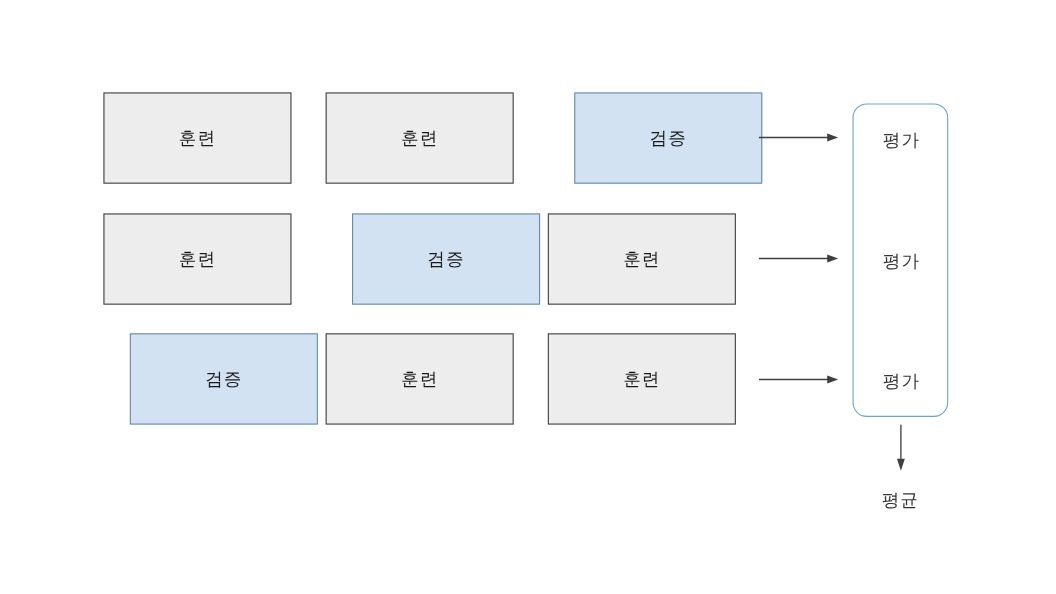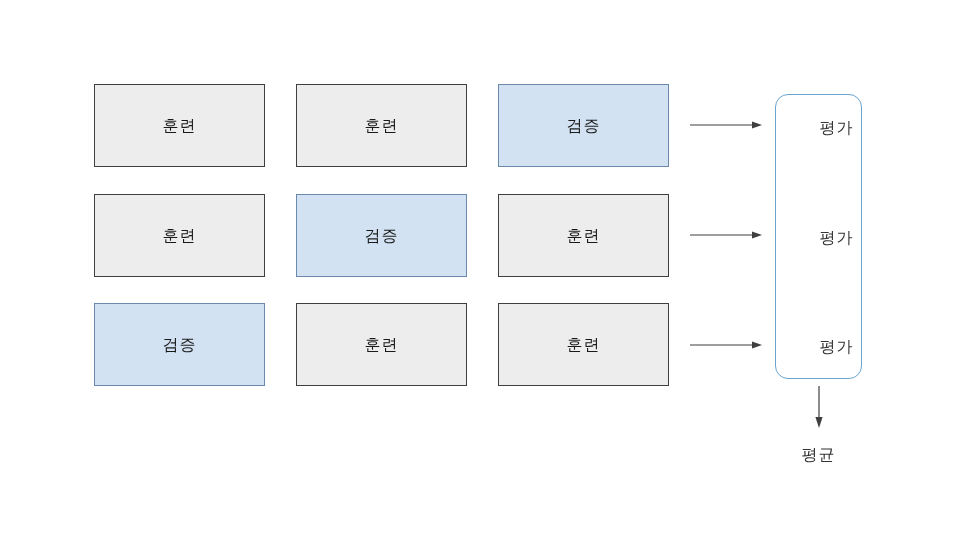--- a/index.html
+++ b/index.html
@@ -32,37 +32,38 @@
   }
   .cell.train {
     background: #ededed;
     border: 1px solid #3f3f3f;
     color: #1a1a1a;
   }
   .cell.valid {
     background: #d2e2f2;
     border: 1px solid #6b89a8;
     color: #1a1a1a;
+    margin-left: 24px;
   }
 
   
   #eval-panel {
     position: absolute;
     left: 775px;
     top: 94px;
     width: 87px;
     height: 285px;
     box-sizing: border-box;
     border: 1px solid #6ba4cf;
     border-radius: 13px;
     background: #ffffff;
   }
   .eval-label {
     position: absolute;
-    left: 17px;
+    left: 0;
     width: 87px;
     text-align: center;
     font-size: 16px;
     letter-spacing: 1px;
     color: #333333;
     line-height: 1;
   }
 
   
   .h-arrow {

